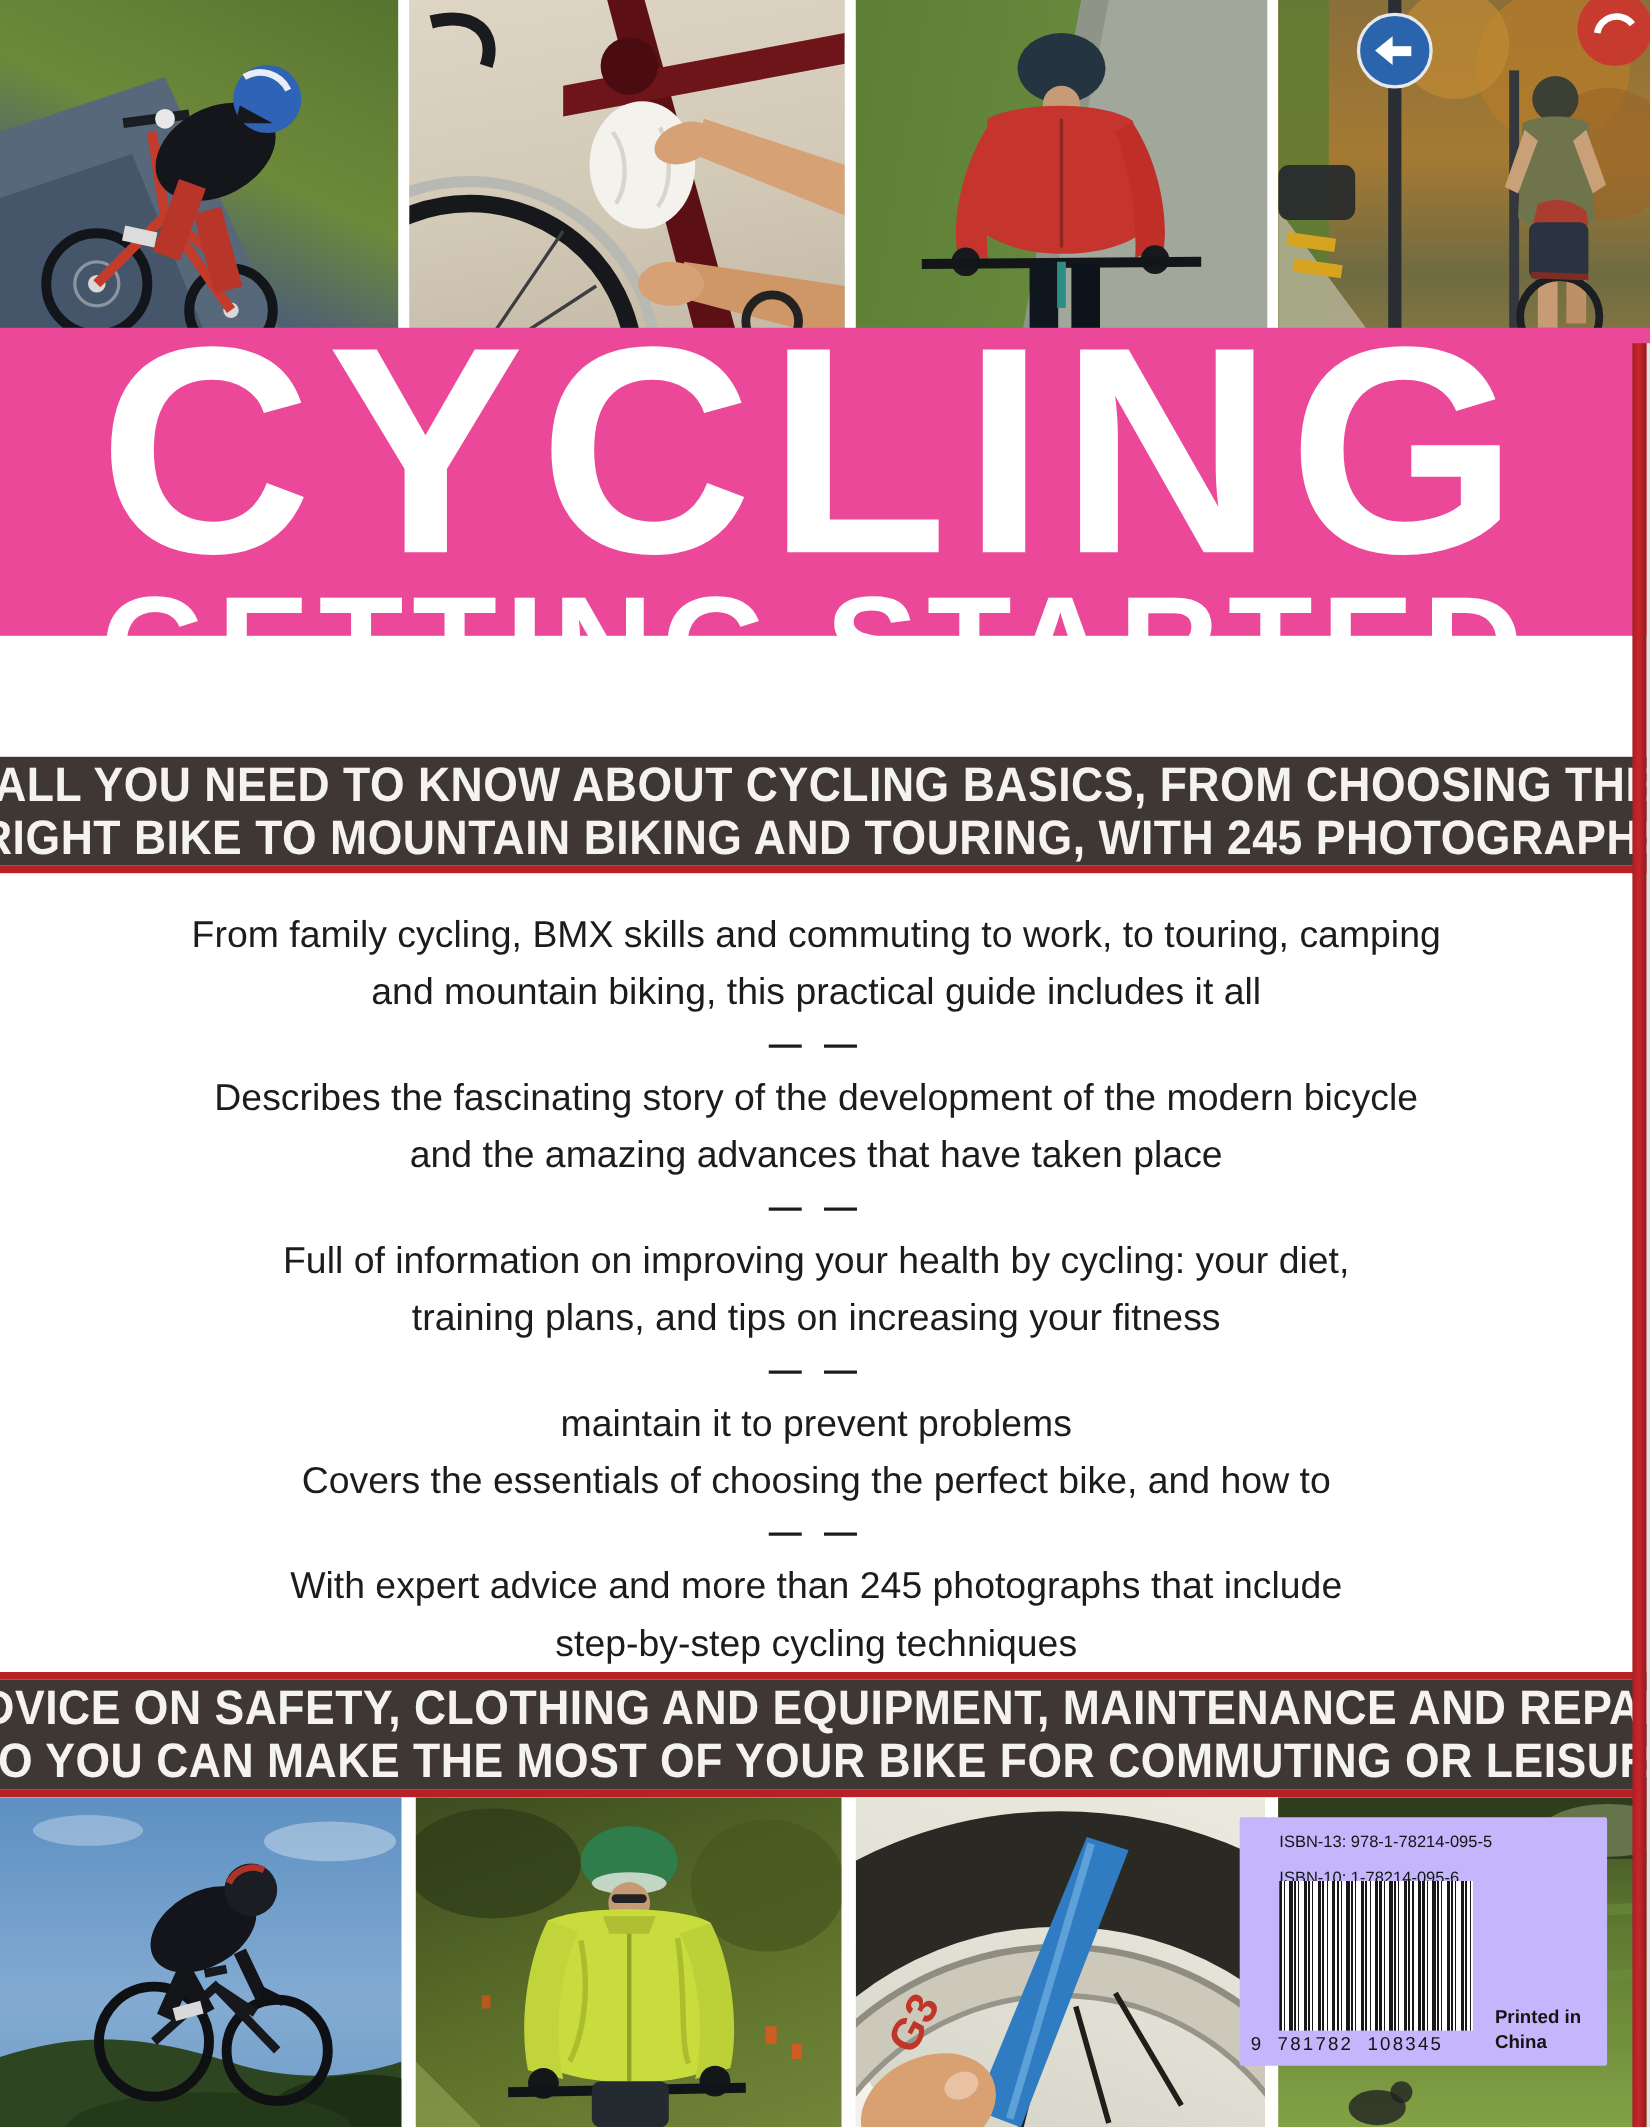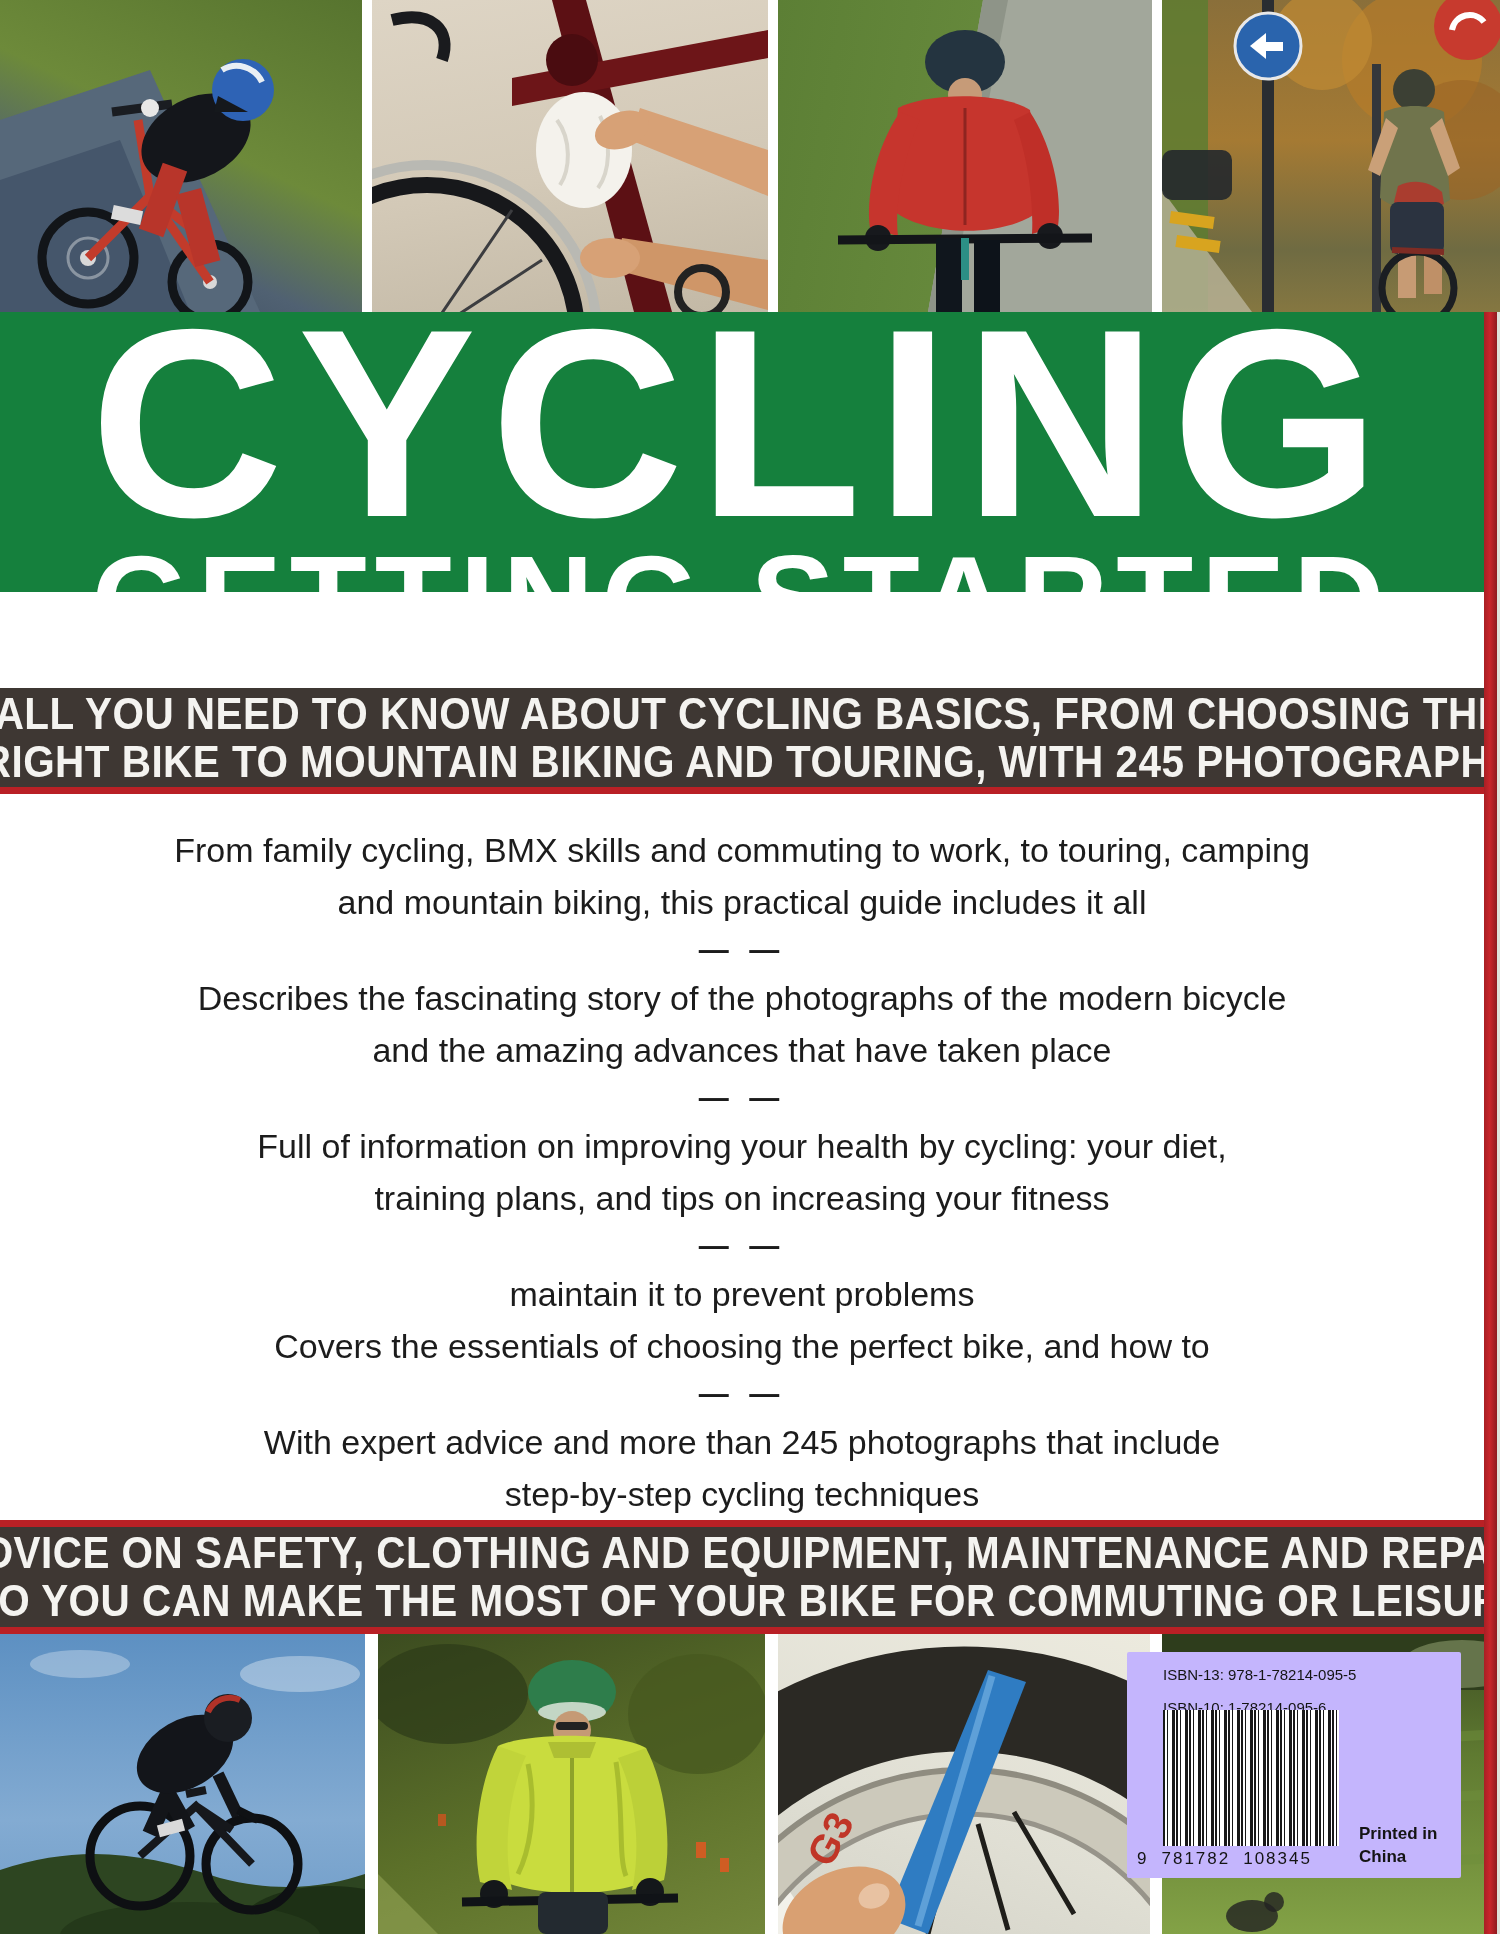--- a/index.html
+++ b/index.html
@@ -15,21 +15,21 @@
   .row-top .p1{width:362px;margin-right:10px;background:linear-gradient(205deg,#57742f 0%,#6d8a3a 45%,#506172 70%,#36465a 100%);}
   .row-top .p2{width:396px;margin-right:10px;background:linear-gradient(170deg,#ded5c5 0%,#d3c9b7 55%,#c2b8a5 100%);}
   .row-top .p3{width:374px;margin-right:10px;background:linear-gradient(100deg,#5c7f35 0%,#6f9242 100%);}
   .row-top .p4{width:338px;background:linear-gradient(180deg,#8a6f3a 0%,#a57a33 45%,#6f6b42 80%,#857741 100%);}
   .row-bottom .p1{width:365px;margin-right:13px;background:linear-gradient(180deg,#5d90c2 0%,#83abd2 62%,#6f9cc8 100%);}
   .row-bottom .p2{width:387px;margin-right:13px;background:linear-gradient(160deg,#3c4c20 0%,#5c7029 55%,#72863a 100%);}
   .row-bottom .p3{width:372px;margin-right:12px;background:linear-gradient(200deg,#eceade 0%,#e0dfd4 60%,#d4d3c8 100%);}
   .row-bottom .p4{width:338px;background:linear-gradient(180deg,#3c4c22 0%,#5f7a31 40%,#83a246 100%);}
 
   
-  .title-band{position:absolute;left:0;top:312px;width:1500px;height:280px;background:#15803d;}
+  .title-band{position:absolute;left:0;top:298px;width:1500px;height:280px;background:#ec4899;}
   .title-main{position:absolute;top:-23px;left:0;width:1484px;text-align:center;color:#ffffff;
               font-weight:700;font-size:268px;line-height:1;letter-spacing:14px;white-space:nowrap;}
   .title-sub{position:absolute;top:226px;left:0;width:1484px;text-align:center;color:#ffffff;
              font-weight:700;font-size:126px;line-height:1;letter-spacing:8px;white-space:nowrap;}
 
   
   .band{position:absolute;left:0;width:1500px;background:#3e3733;display:flex;flex-direction:column;
         justify-content:center;align-items:center;}
   .band-top{top:688px;height:99px;}
   .band-bottom{top:1527px;height:100px;}
@@ -168,21 +168,21 @@
   </div>
   <div class="redline rl1"></div>
 
   <div class="body-copy">
     <div class="para">
       <div>From family cycling, BMX skills and commuting to work, to touring, camping</div>
       <div>and mountain biking, this practical guide includes it all</div>
     </div>
     <div class="sep">— —</div>
     <div class="para">
-      <div>Describes the fascinating story of the photographs of the modern bicycle</div>
+      <div>Describes the fascinating story of the development of the modern bicycle</div>
       <div>and the amazing advances that have taken place</div>
     </div>
     <div class="sep">— —</div>
     <div class="para">
       <div>Full of information on improving your health by cycling: your diet,</div>
       <div>training plans, and tips on increasing your fitness</div>
     </div>
     <div class="sep">— —</div>
     <div class="para">
       <div>maintain it to prevent problems</div>

